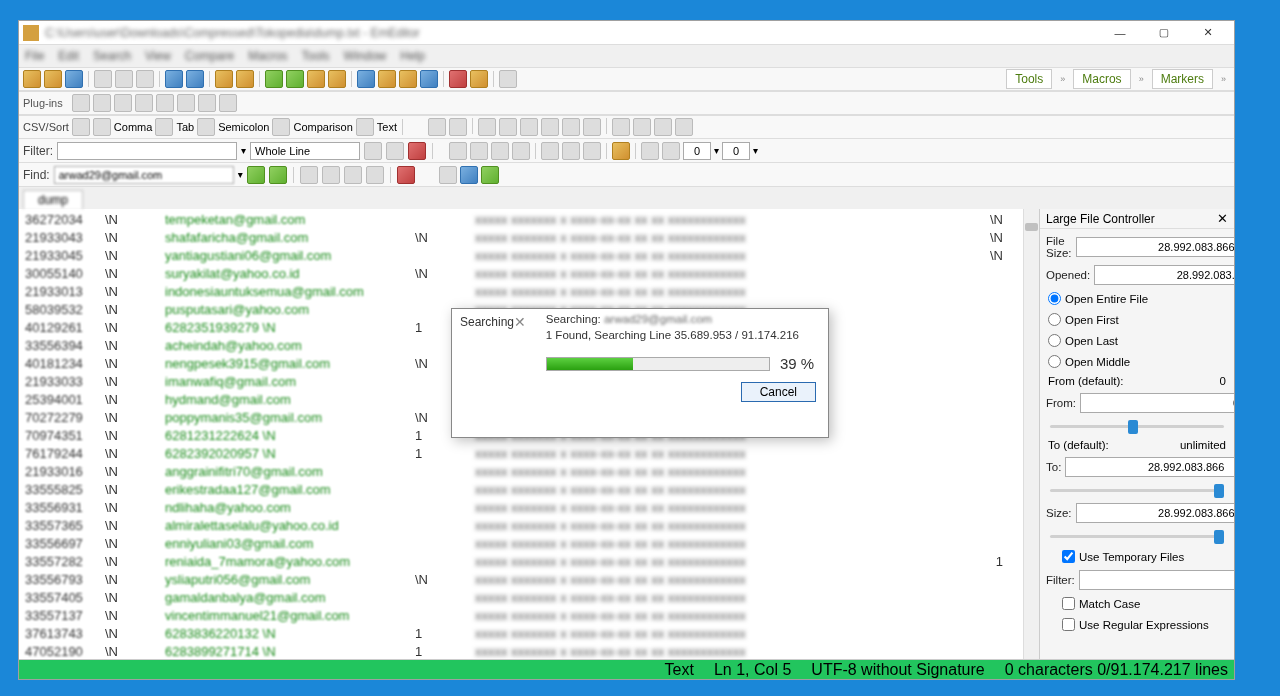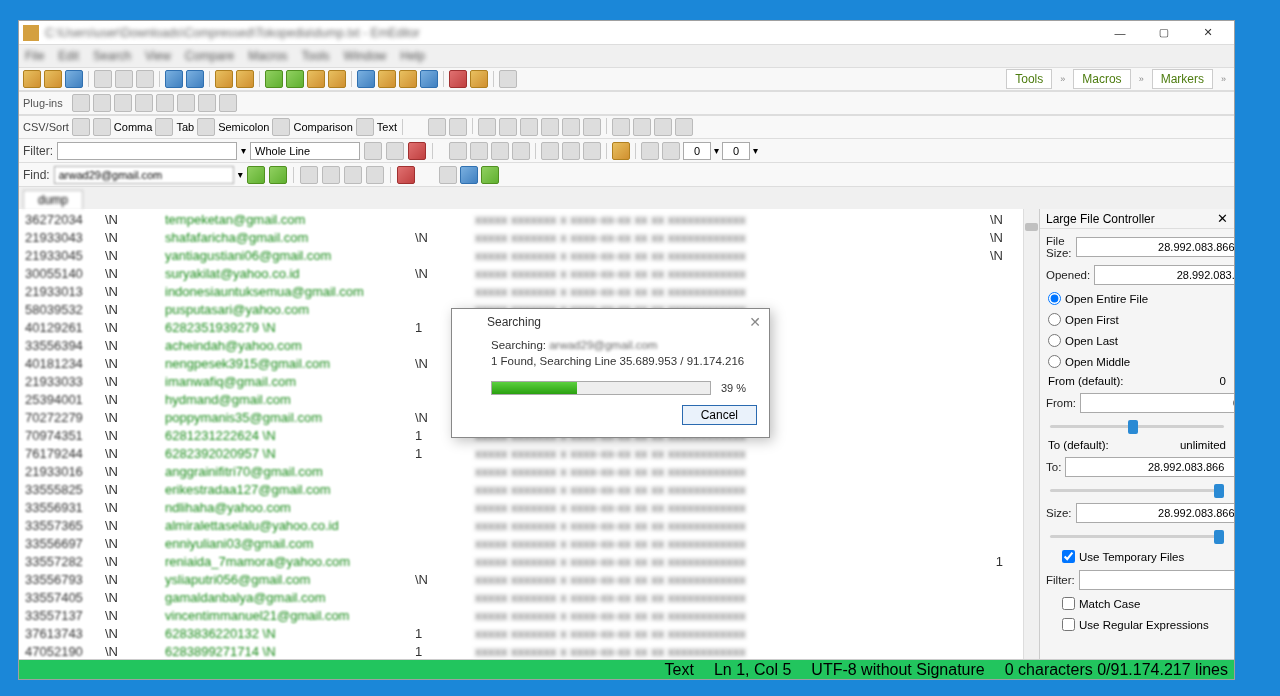--- a/index.html
+++ b/index.html
@@ -48,29 +48,29 @@
 .field-val { flex: 1; height: 20px; border: 1px solid #aaa; background: #fff; font-size: 11px; text-align: right; padding: 2px 16px; }
 .panel-btn { width: 60px; height: 22px; border: 1px solid #aaa; background: #eaeaea; font-size: 11px; margin-left: auto; cursor: pointer; }
 .radio-row { display: flex; align-items: center; gap: 4px; font-size: 11.5px; padding: 1px 2px; }
 .radio-row input { margin: 0; }
 .check-row { display: flex; align-items: center; gap: 4px; font-size: 11.5px; padding: 1px 2px 1px 16px; }
 .slider-track { height: 14px; position: relative; margin: 0 4px; }
 .slider-line { position: absolute; top: 6px; left: 0; right: 0; height: 3px; background: #d0d0d0; border-radius: 2px; }
 .slider-thumb { position: absolute; top: 1px; width: 10px; height: 14px; background: #2a8ad4; border-radius: 2px; }
 .statusbar { height: 20px; border-top: 1px solid #ccc; background: #22c55e; display: flex; align-items: center; font-size: 16px; padding: 0 6px; gap: 20px; }
 .statusbar .spacer { flex: 1; }
-.dialog { position: absolute; left: 432px; top: 287px; width: 319px; height: 130px; background: #fff; border: 1px solid #888; box-shadow: 3px 3px 12px rgba(0,0,0,0.25); display: flex; flex-direction: column; padding-left: 27px; }
+.dialog { position: absolute; left: 432px; top: 287px; width: 378px; height: 130px; background: #fff; border: 1px solid #888; box-shadow: 3px 3px 12px rgba(0,0,0,0.25); display: flex; flex-direction: row; }
 .dialog-title { height: 26px; display: flex; align-items: center; padding: 0 8px; font-size: 12px; color: #333; }
 .dialog-close { margin-left: auto; color: #888; cursor: pointer; font-size: 14px; }
 .dialog-body { flex: 1; padding: 4px 12px; font-size: 11.5px; color: #333; display: flex; flex-direction: column; gap: 4px; }
 .search-term { color: #666; filter: blur(1.5px); }
 .progress-row { display: flex; align-items: center; gap: 10px; margin-top: 10px; }
 .progress-bar { flex: 1; height: 14px; border: 1px solid #aaa; background: #eee; position: relative; }
 .progress-fill { position: absolute; left: 0; top: 0; bottom: 0; width: 39%; background: linear-gradient(180deg,#5cd040,#2aa010); }
-.progress-pct { font-size: 11px; width: 36px; }
+.progress-pct { font-size: 15px; width: 36px; }
 .dialog-buttons { display: flex; justify-content: flex-end; margin-top: 6px; }
 .dialog-btn { padding: 2px 18px; border: 1px solid #2a6ab0; background: #eaf2fb; font-size: 12px; cursor: pointer; }
 .inline-label { font-size: 11.5px; display: flex; justify-content: space-between; padding: 0 2px; }
 </style>
 </head>
 <body>
 
 <div class="desktop-icons"></div>
 
 <div class="app-window">

